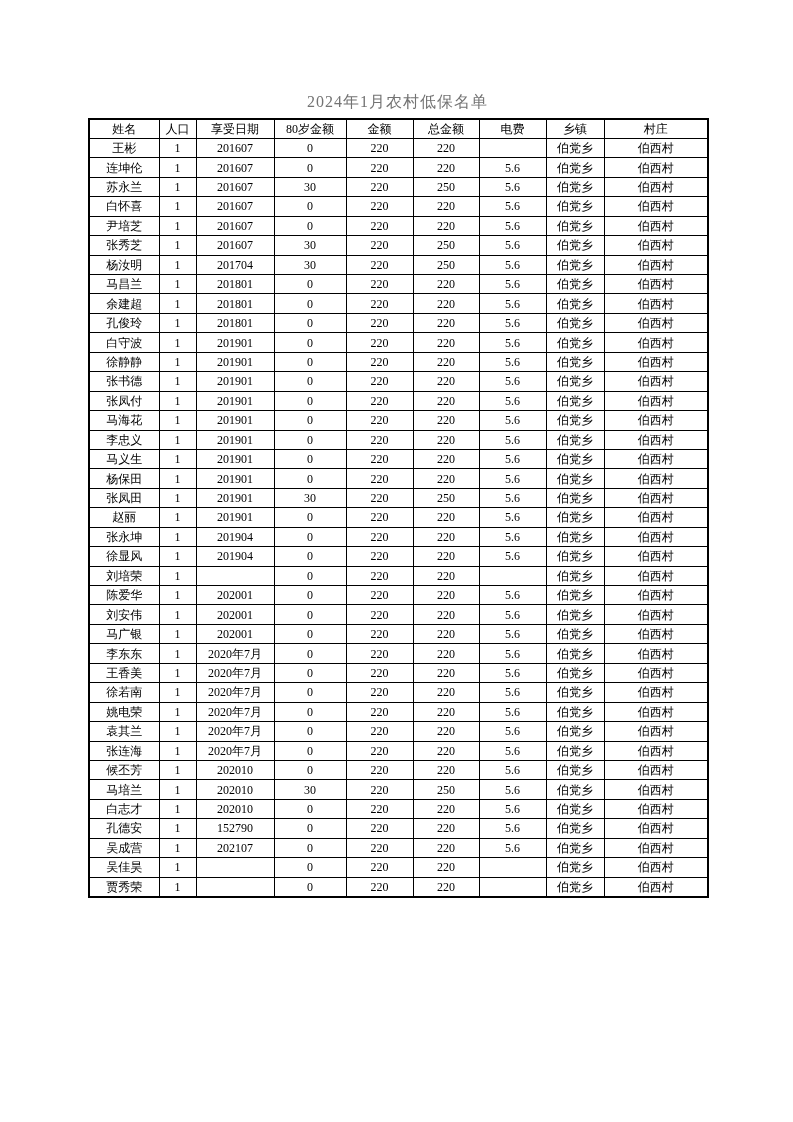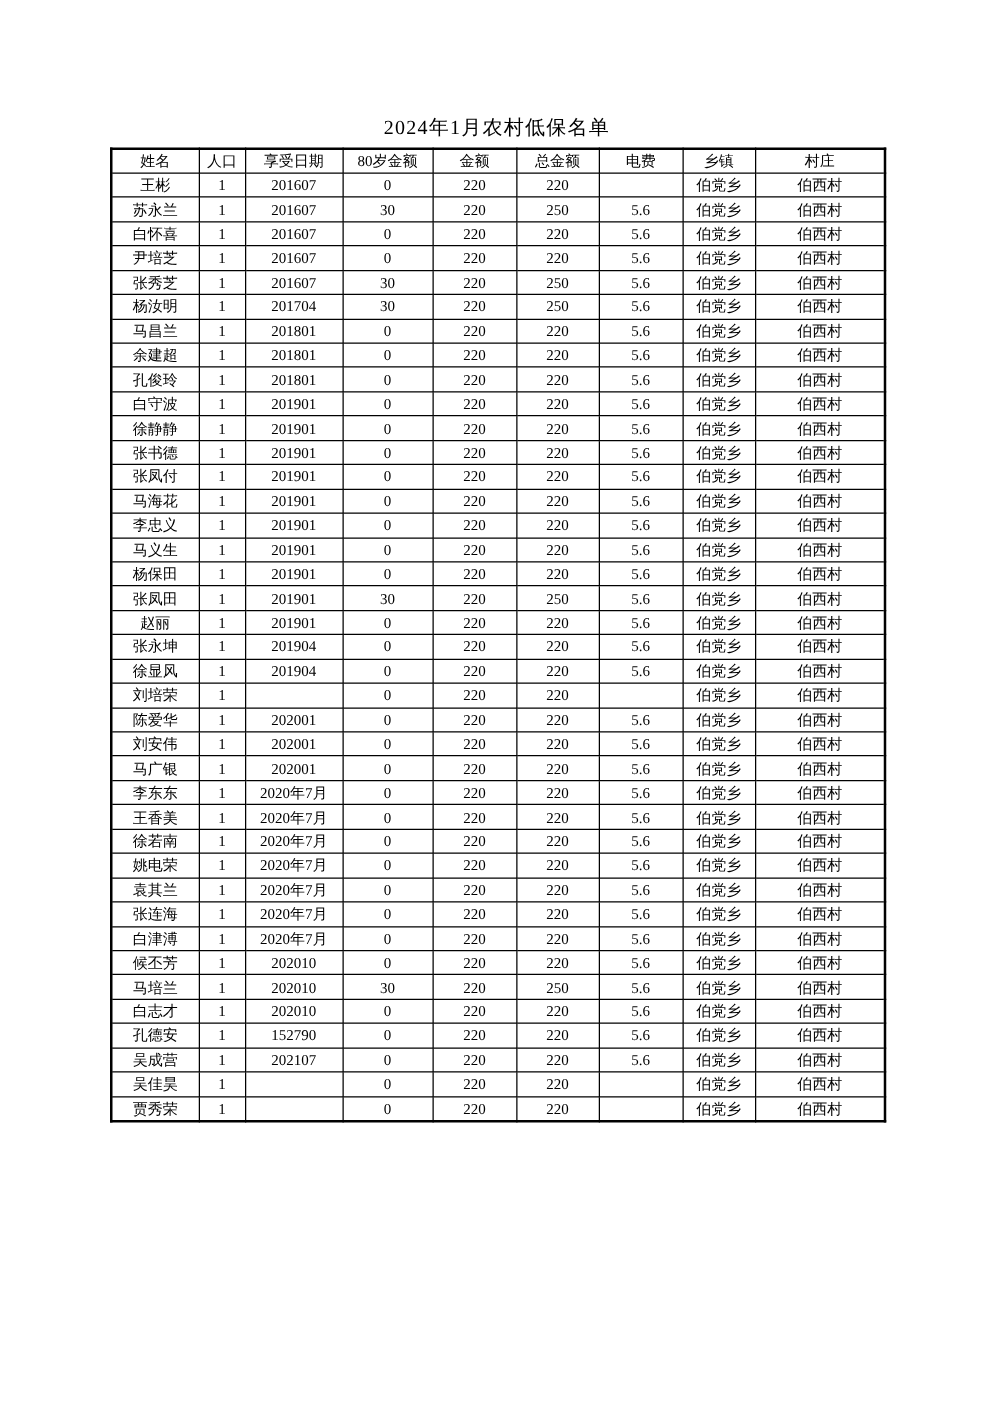--- a/index.html
+++ b/index.html
@@ -14,21 +14,21 @@
   .page {
     position: absolute; inset: 0;
     background: #ffffff;
   }
   .doc-title {
     position: absolute;
     left: 88px; top: 92px; width: 619px;
     text-align: center;
     font-size: 16px;
     letter-spacing: 1px;
-    color: #000000;
+    color: #737373;
     white-space: nowrap;
   }
   .table-wrap {
     position: absolute;
     left: 88px; top: 118px; width: 619px;
   }
   table.welfare {
     width: 619px;
     border-collapse: collapse;
     table-layout: fixed;
@@ -95,20 +95,31 @@
             <td>1</td>
             <td>201607</td>
             <td>0</td>
             <td>220</td>
             <td>220</td>
             <td></td>
             <td>伯党乡</td>
             <td>伯西村</td>
           </tr>
           <tr>
+            <td>连坤伦</td>
+            <td>1</td>
+            <td>201607</td>
+            <td>0</td>
+            <td>220</td>
+            <td>220</td>
+            <td>5.6</td>
+            <td>伯党乡</td>
+            <td>伯西村</td>
+          </tr>
+          <tr>
             <td>苏永兰</td>
             <td>1</td>
             <td>201607</td>
             <td>30</td>
             <td>220</td>
             <td>250</td>
             <td>5.6</td>
             <td>伯党乡</td>
             <td>伯西村</td>
           </tr>
@@ -415,31 +426,20 @@
             <td>2020年7月</td>
             <td>0</td>
             <td>220</td>
             <td>220</td>
             <td>5.6</td>
             <td>伯党乡</td>
             <td>伯西村</td>
           </tr>
           <tr>
             <td>张连海</td>
-            <td>1</td>
-            <td>2020年7月</td>
-            <td>0</td>
-            <td>220</td>
-            <td>220</td>
-            <td>5.6</td>
-            <td>伯党乡</td>
-            <td>伯西村</td>
-          </tr>
-          <tr>
-            <td>白津溥</td>
             <td>1</td>
             <td>2020年7月</td>
             <td>0</td>
             <td>220</td>
             <td>220</td>
             <td>5.6</td>
             <td>伯党乡</td>
             <td>伯西村</td>
           </tr>
           <tr>

